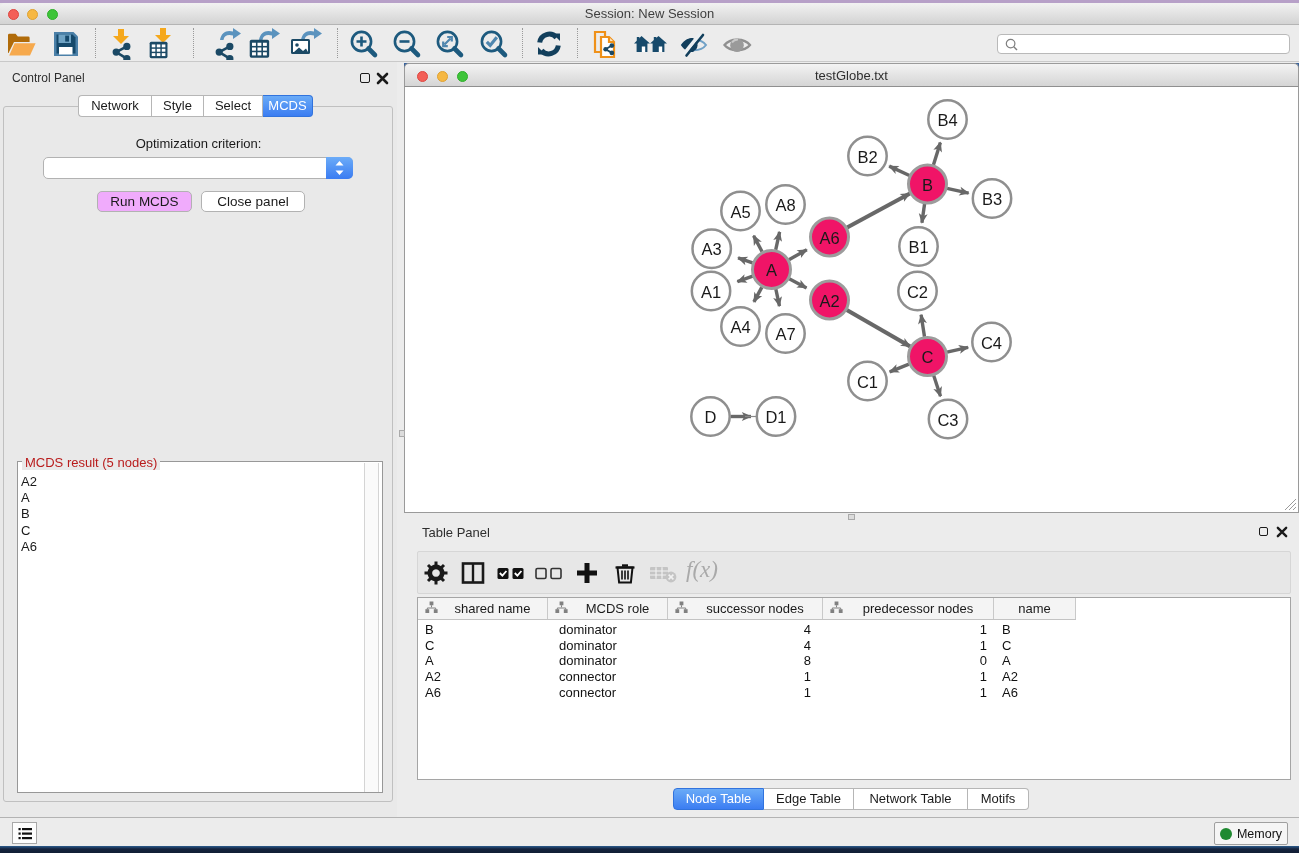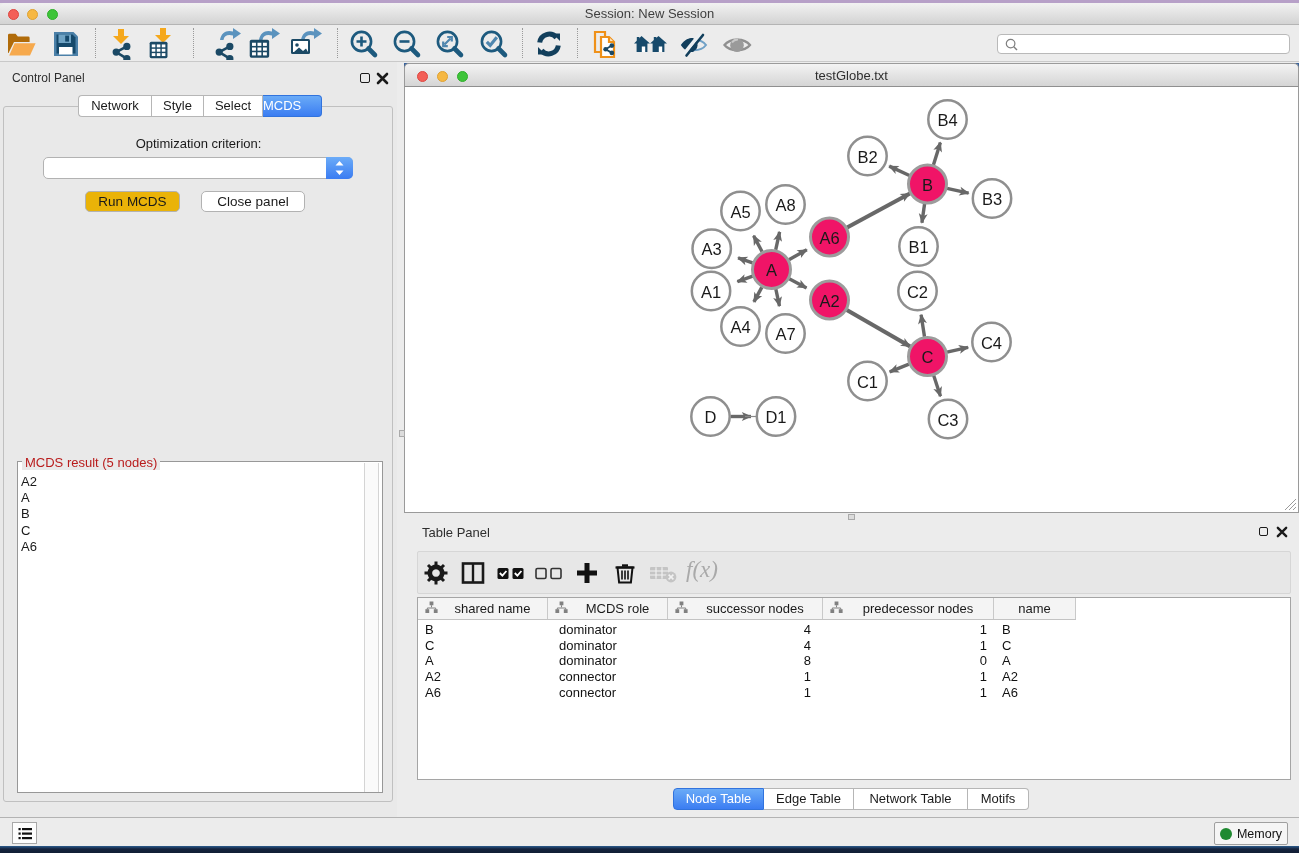--- a/index.html
+++ b/index.html
@@ -173,34 +173,34 @@
 <svg class="abs" style="left:376px;top:72px" width="13" height="13" viewBox="0 0 13 13">
     <path d="M2 2 L11 11 M11 2 L2 11" stroke="#1a1a1a" stroke-width="2.6" stroke-linecap="round"></path>
   </svg>
 
 <div class="abs" style="left:3px;top:106px;width:390px;height:696px;background:#e9e9e9;border:1px solid #c0c0c0;border-radius:3px"></div>
 
 <div class="abs" style="left:78px;top:95px;height:22px;display:flex;font-size:13px">
   <div style="width:73px;background:#fff;border:1px solid #b6b6b6;border-right:none;border-radius:4px 0 0 4px;text-align:center;line-height:20px;color:#1a1a1a">Network</div>
   <div style="width:52px;background:#fff;border:1px solid #b6b6b6;border-right:none;text-align:center;line-height:20px;color:#1a1a1a">Style</div>
   <div style="width:60px;background:#fff;border:1px solid #b6b6b6;text-align:center;line-height:20px;color:#1a1a1a">Select</div>
-  <div style="width:59px;background:linear-gradient(#6aabf7,#3b7df2);border:1px solid #3173dd;border-left:none;border-radius:0 4px 4px 0;text-align:left;line-height:20px;color:#fff">MCDS</div>
+  <div style="width:50px;background:linear-gradient(#6aabf7,#3b7df2);border:1px solid #3173dd;border-left:none;border-radius:0 4px 4px 0;text-align:center;line-height:20px;color:#fff">MCDS</div>
 </div>
 
 <div class="abs" style="left:0;top:136px;width:397px;text-align:center;font-size:13px;color:#1a1a1a">Optimization criterion:</div>
 
 <div class="abs" style="left:43px;top:157px;width:310px;height:22px;background:#fff;border:1px solid #b2b2b2;border-radius:5px">
   <div style="position:absolute;right:-1px;top:-1px;width:27px;height:22px;background:linear-gradient(#6cacf8,#3a7cf2);border-radius:0 5px 5px 0">
     <svg width="27" height="22" viewBox="0 0 27 22">
         <path d="M9.5 8.5 L13.5 4 L17.5 8.5 z M9.5 13.5 L13.5 18 L17.5 13.5 z" fill="#fff"></path>
       </svg>
   </div>
 </div>
 
-<div class="abs" style="left:85px;top:191px;width:95px;height:21px;background:#eab308;border:1px solid #b2b2b2;border-radius:5px;text-align:center;font-size:13.5px;line-height:19px;color:#1a1a1a">Run MCDS</div>
+<div class="abs" style="left:97px;top:191px;width:95px;height:21px;background:#f0abfc;border:1px solid #b2b2b2;border-radius:5px;text-align:center;font-size:13.5px;line-height:19px;color:#1a1a1a">Run MCDS</div>
 <div class="abs" style="left:201px;top:191px;width:104px;height:21px;background:#fff;border:1px solid #b2b2b2;border-radius:5px;text-align:center;font-size:13.5px;line-height:19px;color:#1a1a1a">Close panel</div>
 
 <div class="abs" style="left:17px;top:461px;width:366px;height:332px;border:1px solid #989898;background:#fff"></div>
 <div class="abs" style="left:22px;top:455px;background:#e9e9e9;padding:0 3px;font-size:13px;color:#b91c1c">MCDS result (5 nodes)</div>
 <div class="abs" style="left:21px;top:474px;font-size:13px;color:#1a1a1a;line-height:16.2px">A2<br>A<br>B<br>C<br>A6</div>
 <div class="abs" style="left:364px;top:463px;width:15px;height:329px;background:#fafafa;border-left:1px solid #d4d4d4;border-right:1px solid #d4d4d4"></div>
 
 <div class="abs" style="left:397px;top:62px;width:902px;height:755px;background:#ececec"></div>
 <div class="abs" style="left:404px;top:63px;width:895px;height:6px;background:#39639c"></div>
 <div class="abs" style="left:404px;top:63px;width:895px;height:24px;background:linear-gradient(#f3f3f3,#d5d5d5);border:1px solid #9a9a9a;border-bottom:1px solid #8f8f8f;border-radius:5px 5px 0 0">

